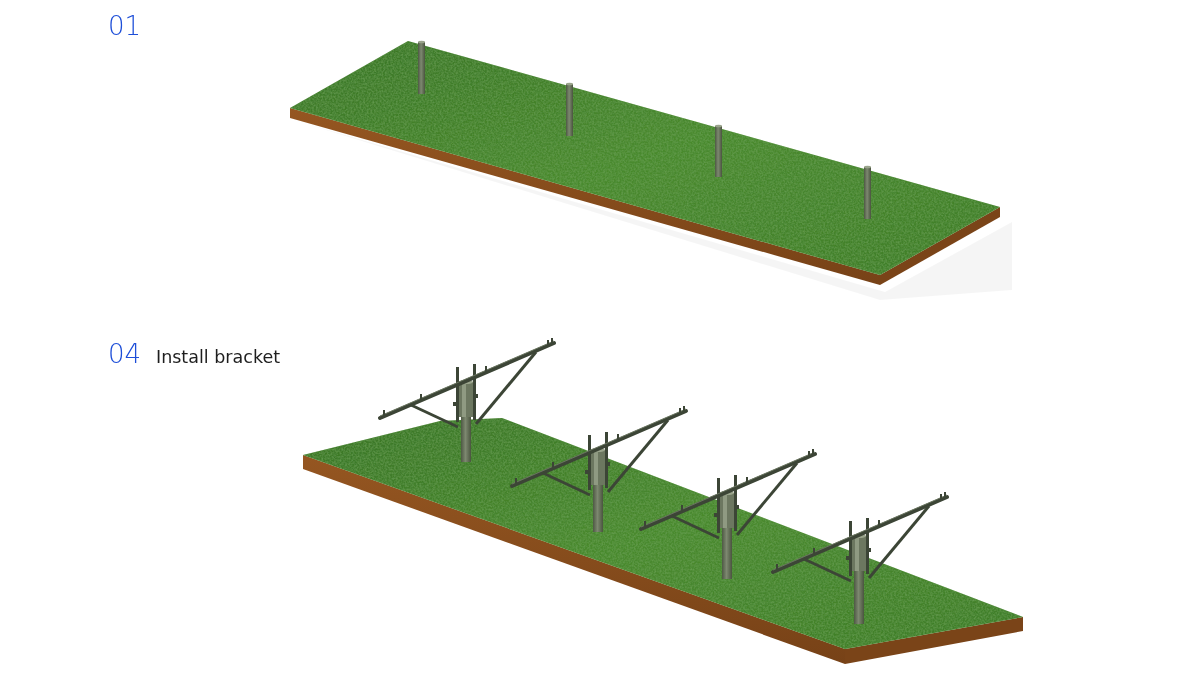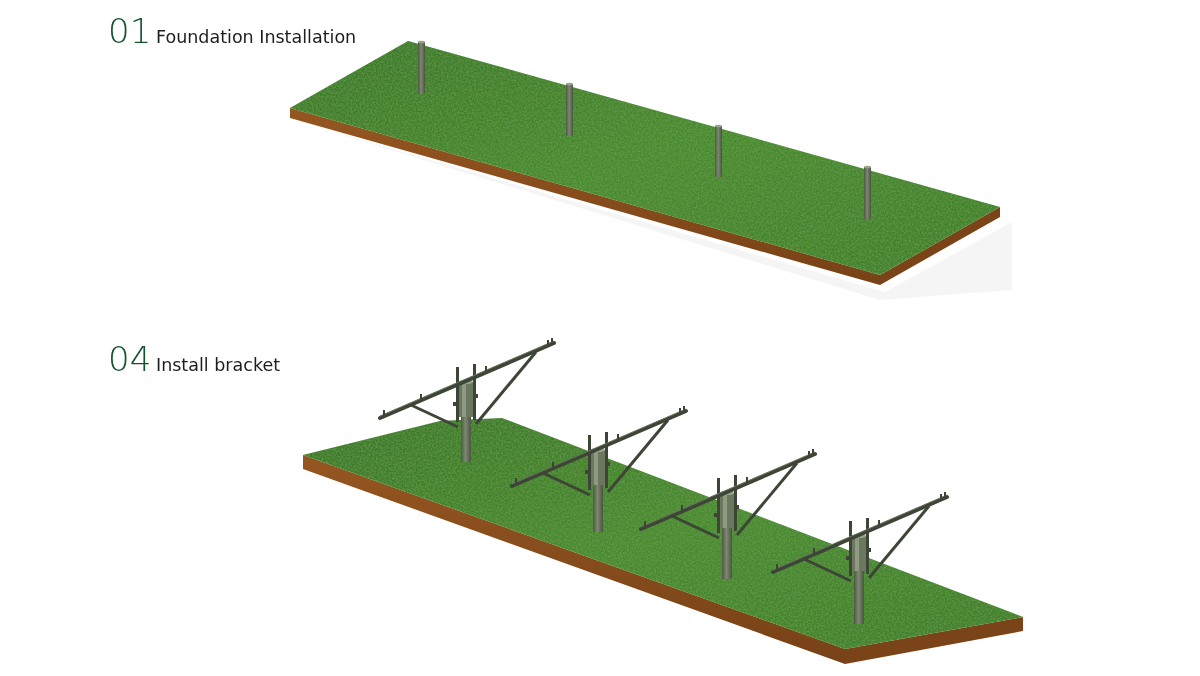--- a/index.html
+++ b/index.html
@@ -1,29 +1,28 @@
 <!DOCTYPE html>
 <html><head>
 <meta charset="utf-8">
 <style>
   html, body { margin: 0; padding: 0; background: #ffffff; }
   body { width: 1200px; height: 676px; position: relative; overflow: hidden; font-family: "Liberation Sans", "DejaVu Sans", sans-serif; }
   .step-heading { position: absolute; left: 108px; display: flex; align-items: baseline; }
-  .step-num { font-family: "DejaVu Sans", sans-serif; font-weight: 300; font-size: 34px; color: #14532d; letter-spacing: 0px; width: 48px; }
+  .step-num { font-family: "DejaVu Sans", sans-serif; font-weight: 300; font-size: 26px; color: #1d4ed8; letter-spacing: 0px; width: 48px; }
   .step-title { font-family: "DejaVu Sans", sans-serif; font-size: 17.5px; color: #1e1e1e; }
   #step1 { top: 11px; }
   #step2 { top: 339px; }
   svg.scene { position: absolute; left: 0; top: 0; }
 </style>
 </head>
 <body>
 
 <div class="step-heading" id="step1">
   <span class="step-num">01</span>
-  <span class="step-title">Foundation Installation</span>
 </div>
 
 <div class="step-heading" id="step2">
   <span class="step-num">04</span>
   <span class="step-title">Install bracket</span>
 </div>
 
 <svg class="scene" width="1200" height="676" viewBox="0 0 1200 676">
   <defs>
     <filter id="grassTex" x="0" y="0" width="100%" height="100%">

